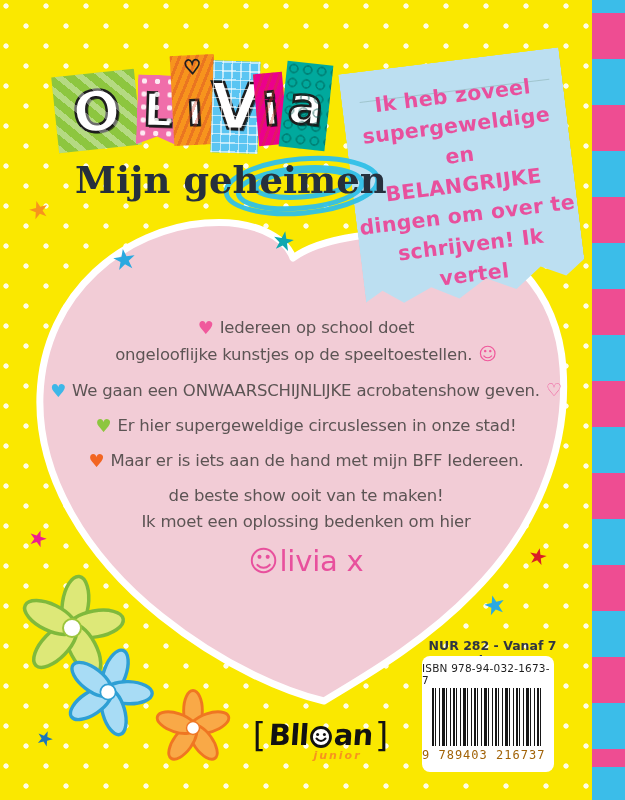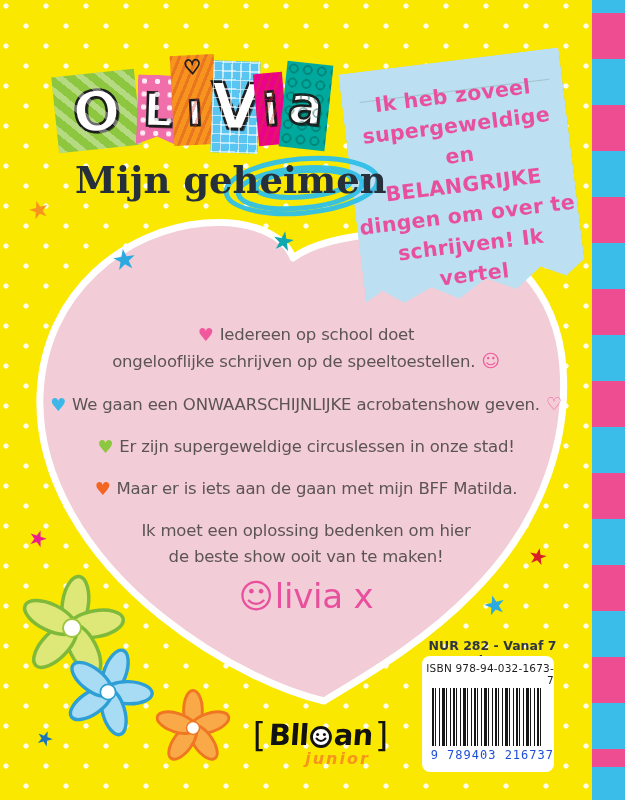--- a/index.html
+++ b/index.html
@@ -21,26 +21,26 @@
   }
   
   .heart-svg{position:absolute;left:0;top:0;z-index:2;}
   
   .flowers{position:absolute;left:10px;top:570px;z-index:2;}
   
   .heart-copy{
     position:absolute;left:32px;top:306px;width:548px;z-index:3;
     text-align:center;color:#5c5454;font-size:16.5px;line-height:26px;letter-spacing:-0.2px;
   }
-  .heart-copy p{margin:16px 0 6px 0;}
+  .heart-copy p{margin:9px 0 6px 0;}
   .bline{display:block;}
   .bheart{font-size:18px;margin-right:6px;vertical-align:-1px;}
   .suffix{color:#f0599c;font-weight:bold;margin-left:6px;font-size:18px;}
   .closing{margin-top:2px;}
-  .signature{margin-top:10px !important;color:#e8509d;font-size:34px;line-height:32px;}
+  .signature{margin-top:10px !important;color:#e8509d;font-size:29px;line-height:32px;}
   .sig-smiley{margin-right:1px;}
   
   .note{
     position:absolute;left:352px;top:60px;width:222px;height:242px;z-index:4;
     background:#bcdff1;transform:rotate(-7deg);
     box-shadow:3px 5px 8px rgba(90,80,40,.25);
     clip-path:polygon(0 0,100% 0,100% 88%,91% 94%,80% 89%,68% 97%,55% 91%,42% 98%,30% 92%,17% 97%,8% 91%,0 95%);
   }
   .note::before{content:"";position:absolute;left:8%;right:6%;top:30px;height:1px;background:rgba(110,150,140,.35);}
   .note-text{
@@ -83,36 +83,36 @@
     position:absolute;left:3px;top:8px;z-index:1;
     font-family:"DejaVu Serif","Liberation Serif",serif;font-weight:bold;
     font-size:37px;color:#26303d;white-space:nowrap;
   }
   
   .star{position:absolute;z-index:5;line-height:1;display:block;}
   
   .nur{position:absolute;left:420px;top:638px;width:145px;z-index:5;text-align:center;
        font-size:12.5px;font-weight:bold;color:#2f3542;}
   .barcode-box{position:absolute;left:422px;top:656px;width:132px;height:116px;z-index:5;
-       background:#fff;border-radius:8px;text-align:right;}
+       background:#fff;border-radius:8px;text-align:left;}
   .isbn{font-size:10.5px;color:#1d1d1d;margin-top:6px;letter-spacing:.2px;}
   .bars{height:58px;margin:2px 10px 0 10px;
     background:repeating-linear-gradient(90deg,
       #161616 0 2px,#fff 2px 3px,#161616 3px 4px,#fff 4px 7px,
       #161616 7px 8px,#fff 8px 10px,#161616 10px 13px,#fff 13px 14px,
       #161616 14px 15px,#fff 15px 18px,#161616 18px 19px,#fff 19px 21px);}
-  .ean{font-family:"DejaVu Sans Mono","Liberation Mono",monospace;font-size:12px;color:#1d4ed8;
+  .ean{font-family:"DejaVu Sans Mono","Liberation Mono",monospace;font-size:12px;color:#a16207;
        letter-spacing:1px;margin-top:2px;}
   
   .publisher{position:absolute;left:248px;top:718px;width:145px;z-index:5;text-align:center;}
   .pub-row{display:flex;align-items:center;justify-content:center;color:#121212;}
   .pub-bracket{font-size:34px;font-weight:400;line-height:1;margin:0 3px;}
   .pub-name{font-size:29px;font-weight:900;letter-spacing:-1px;transform:skewX(-4deg);line-height:1;}
   .pub-smiley{margin:0 1px;position:relative;top:2px;}
-  .pub-sub{color:#f7941d;font-size:16px;font-weight:bold;font-style:italic;letter-spacing:2px;
+  .pub-sub{color:#f7941d;font-size:11px;font-weight:bold;font-style:italic;letter-spacing:2px;
        margin-top:-3px;padding-left:34px;}
 </style>
 </head>
 <body>
 
 <div class="cover">
 
   <div class="stripes"></div>
 
   <svg class="heart-svg" width="625" height="800" viewBox="0 0 625 800">
@@ -157,37 +157,37 @@
         <ellipse rx="13" ry="28" cy="-24" transform="rotate(288)"></ellipse>
       </g>
       <circle r="9" fill="#fff" stroke="#ef7622" stroke-width="2"></circle>
     </g>
   </svg>
 
   <div class="heart-copy">
     <div>
         <p class="bullet">
           <span class="bline"><span class="bheart" style="color: rgb(240, 89, 156);">♥</span><span>Iedereen op school doet</span></span>
-          <span class="bline"><span>ongelooflijke schrijven op de speeltoestellen.</span><span class="suffix">☺</span></span>
+          <span class="bline"><span>ongelooflijke kunstjes op de speeltoestellen.</span><span class="suffix">☺</span></span>
         </p>
         <p class="bullet">
           <span class="bline"><span class="bheart" style="color: rgb(61, 183, 232);">♥</span><span>We gaan een ONWAARSCHIJNLIJKE acrobatenshow geven.</span><span class="suffix">♡</span></span>
         </p>
         <p class="bullet">
-          <span class="bline"><span class="bheart" style="color: rgb(141, 198, 63);">♥</span><span>Er zijn supergeweldige circuslessen in onze stad!</span></span>
-        </p>
-        <p class="bullet">
-          <span class="bline"><span class="bheart" style="color: rgb(242, 101, 34);">♥</span><span>Maar er is iets aan de gaan met mijn BFF Matilda.</span></span>
+          <span class="bline"><span class="bheart" style="color: rgb(141, 198, 63);">♥</span><span>Er hier supergeweldige circuslessen in onze stad!</span></span>
+        </p>
+        <p class="bullet">
+          <span class="bline"><span class="bheart" style="color: rgb(242, 101, 34);">♥</span><span>Maar er is iets aan de hand met mijn BFF Iedereen.</span></span>
         </p>
         <p class="bullet">
         </p>
       </div>
     <p class="closing">
+        <span class="bline">de beste show ooit van te maken!</span>
         <span class="bline">Ik moet een oplossing bedenken om hier</span>
-        <span class="bline">de beste show ooit van te maken!</span>
       </p>
     <p class="signature">
       <span class="sig-smiley">☺</span><span>livia x</span>
     </p>
   </div>
 
   <div class="note">
     <div class="note-text">
         <div>Ik heb zoveel</div>
         <div>supergeweldige en</div>

